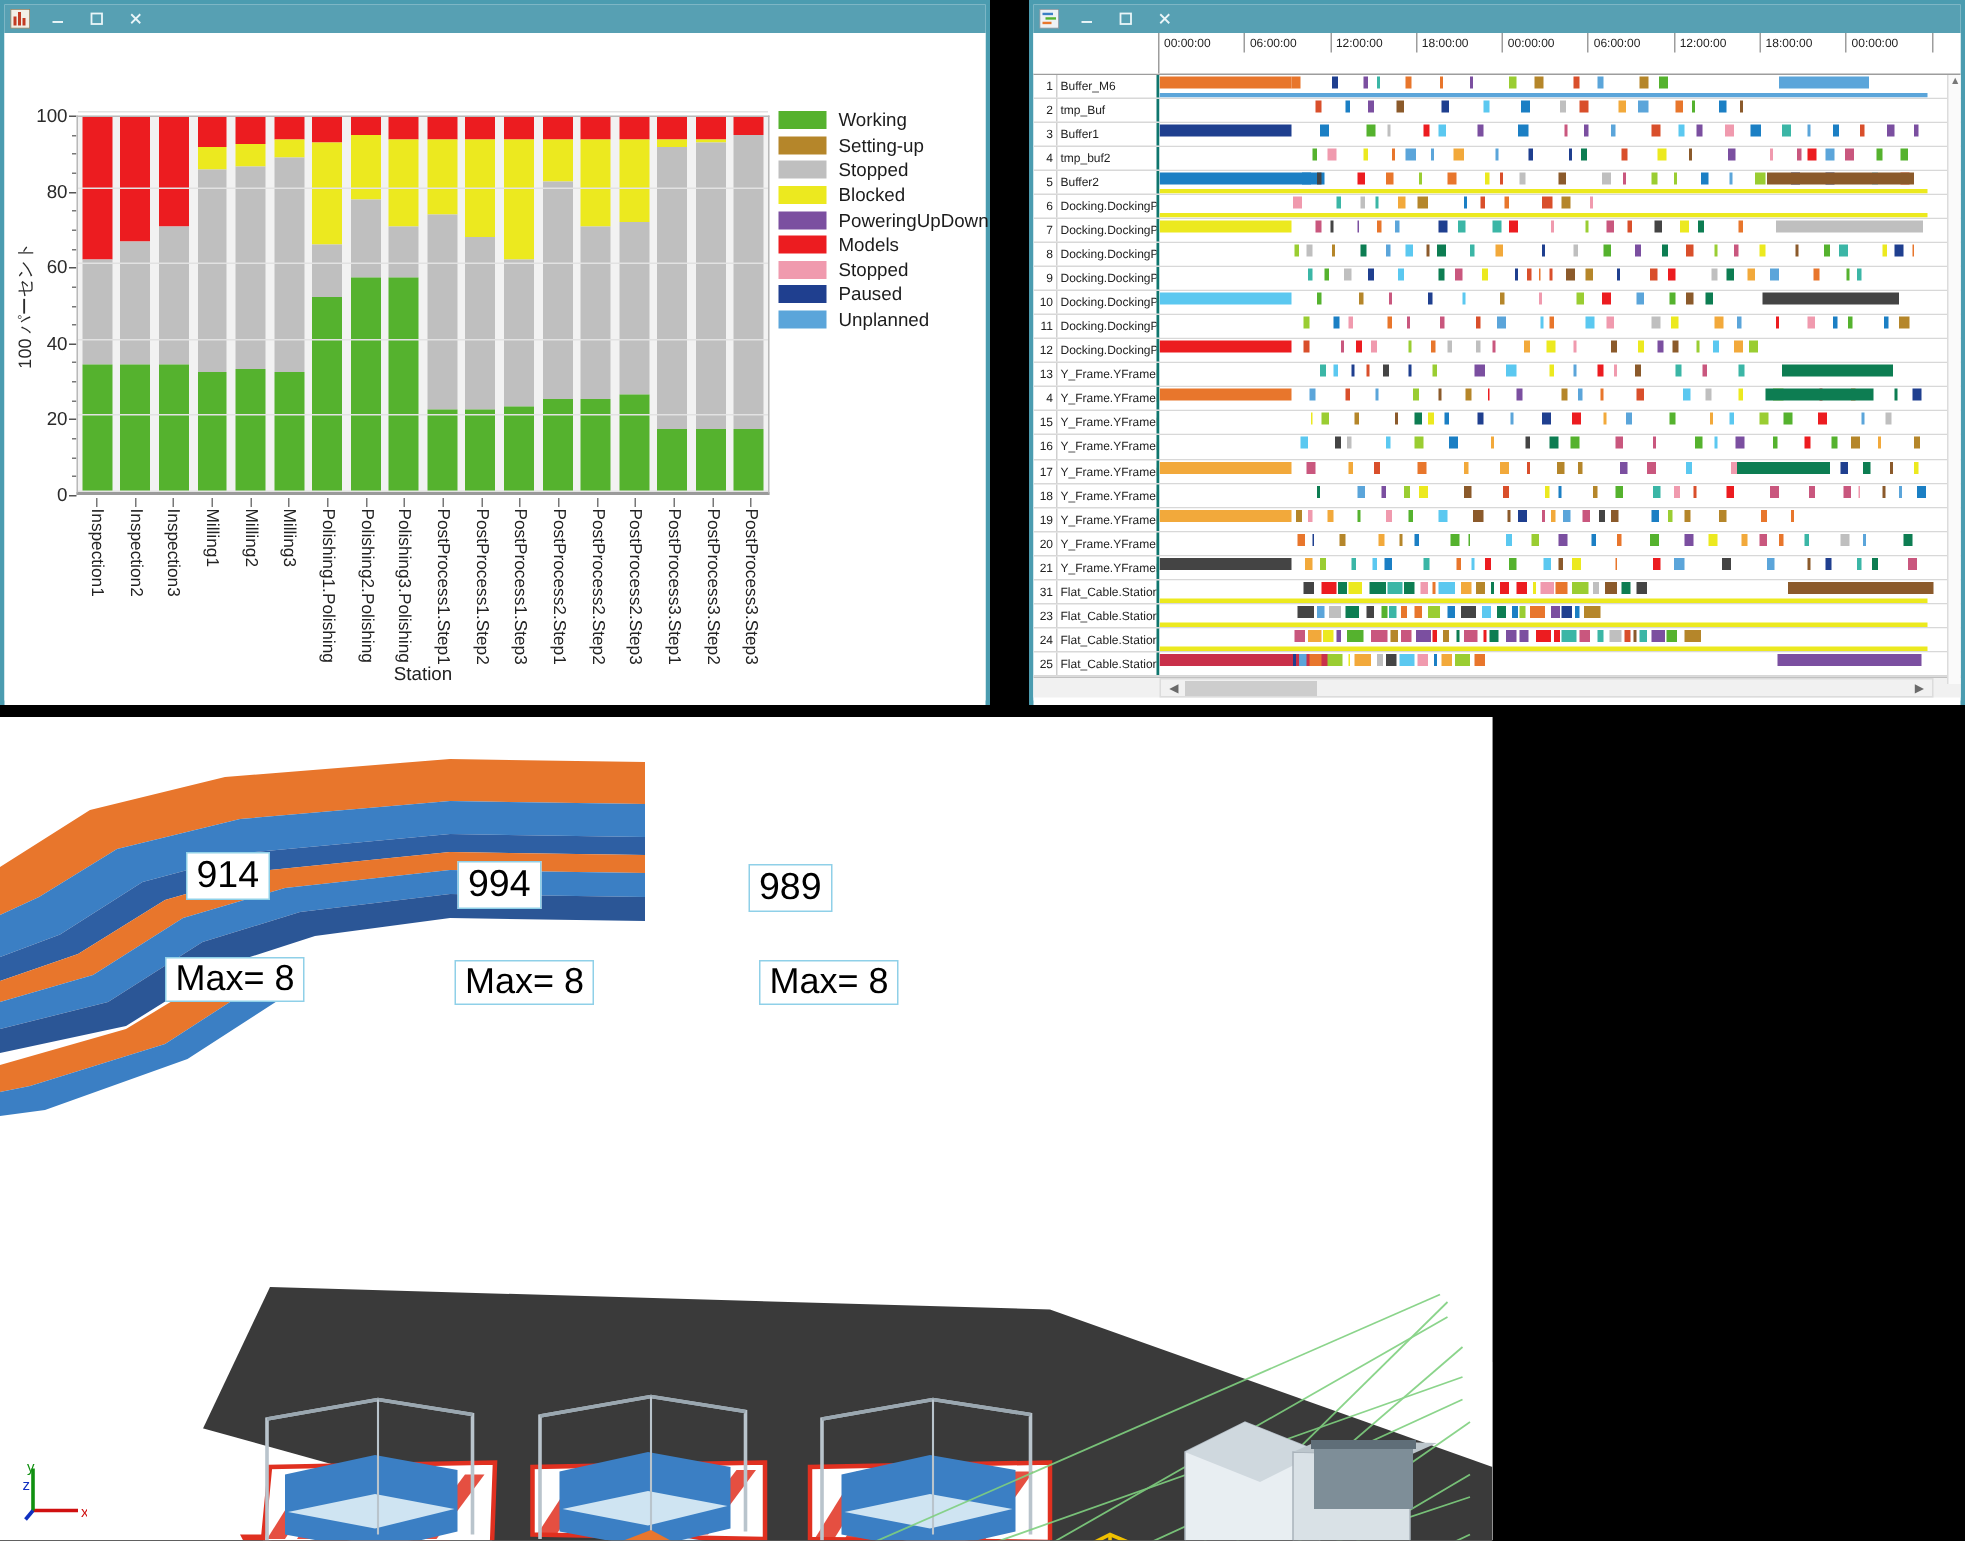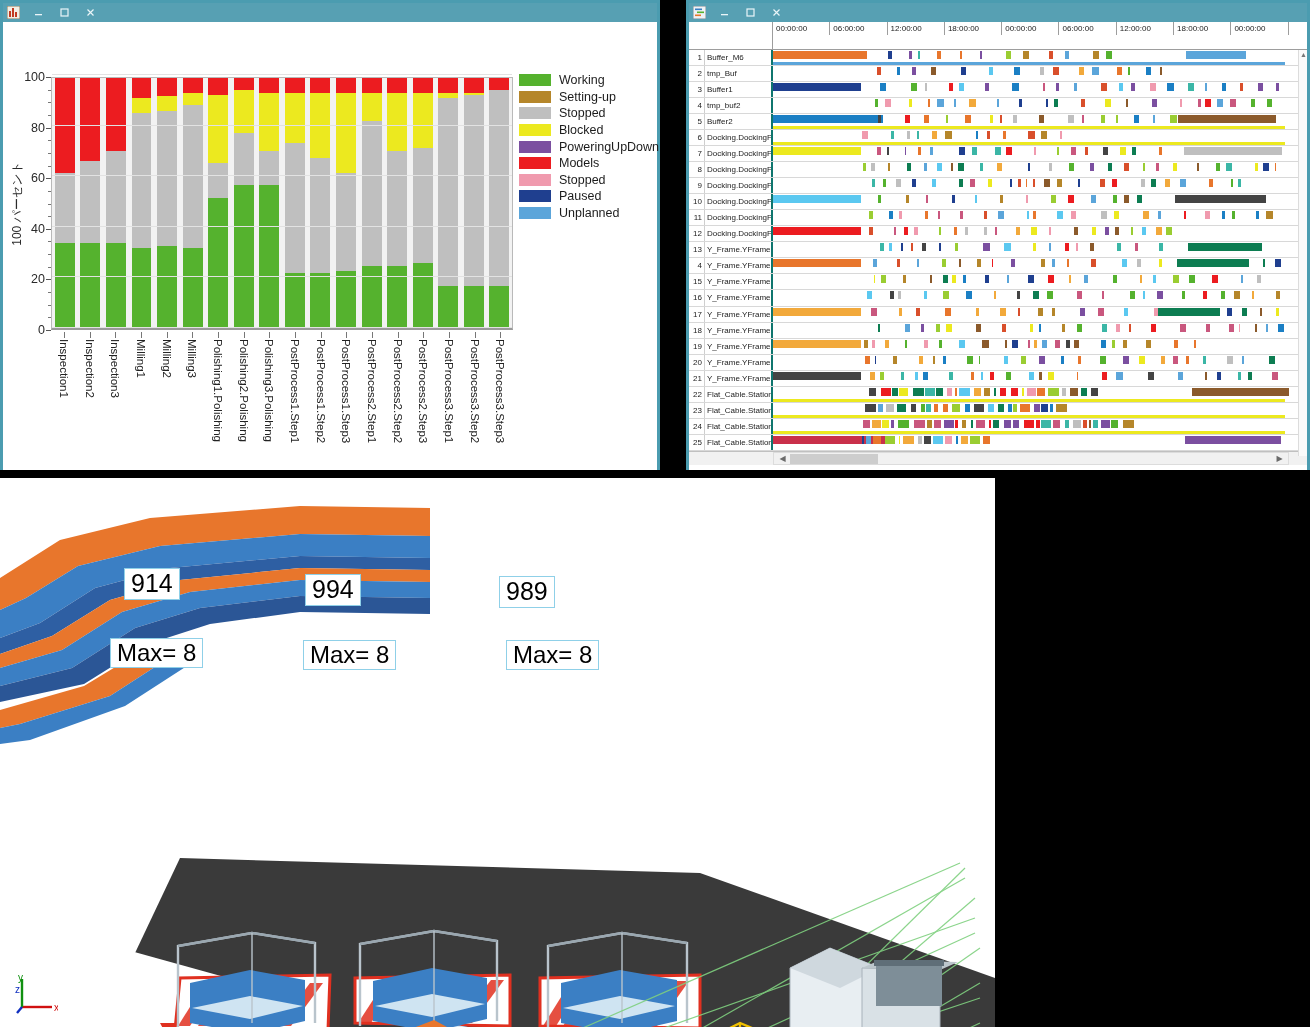--- a/index.html
+++ b/index.html
@@ -410,20 +410,21 @@
             <div class="xcell">
               <div class="xtickmark"></div>
               <div class="xlab">PostProcess3.Step2</div>
             </div>
             <div class="xcell">
               <div class="xtickmark"></div>
               <div class="xlab">PostProcess3.Step3</div>
             </div>
           </div>
       </div>
+      <div class="xtitle">Station</div>
 
       <div class="legend">
           <div class="leg-item">
             <span class="leg-sw" style="background: rgb(85, 178, 46);"></span>
             <span class="leg-tx">Working</span>
           </div>
           <div class="leg-item">
             <span class="leg-sw" style="background: rgb(181, 134, 42);"></span>
             <span class="leg-tx">Setting-up</span>
           </div>
@@ -1060,21 +1061,21 @@
               <div class="g-seg" style="left: 374.985px; width: 6.29911px; background: rgb(68, 68, 68);"></div>
               <div class="g-seg" style="left: 405.236px; width: 5.21315px; background: rgb(91, 165, 218);"></div>
               <div class="g-seg" style="left: 431.749px; width: 1.7699px; background: rgb(139, 90, 43);"></div>
               <div class="g-seg" style="left: 443.516px; width: 4.55029px; background: rgb(31, 63, 143);"></div>
               <div class="g-seg" style="left: 464.619px; width: 2.89909px; background: rgb(59, 182, 166);"></div>
               <div class="g-seg" style="left: 474.732px; width: 4.33766px; background: rgb(13, 125, 82);"></div>
               <div class="g-seg" style="left: 498.701px; width: 6.189px; background: rgb(201, 87, 126);"></div>
             </div>
           </div>
           <div class="g-row">
-            <div class="g-num">22</div>
+            <div class="g-num">31</div>
             <div class="g-name">Flat_Cable.Station</div>
             <div class="g-track">
               <div class="g-seg" style="left: 95.5541px; width: 7.69084px; background: rgb(68, 68, 68);"></div>
               <div class="g-seg" style="left: 108.103px; width: 9.52871px; background: rgb(236, 28, 32);"></div>
               <div class="g-seg" style="left: 119.384px; width: 5.43978px; background: rgb(13, 125, 82);"></div>
               <div class="g-seg" style="left: 126.005px; width: 9.11052px; background: rgb(236, 233, 31);"></div>
               <div class="g-seg" style="left: 139.989px; width: 11.0703px; background: rgb(13, 125, 82);"></div>
               <div class="g-seg" style="left: 152.333px; width: 9.61231px; background: rgb(59, 182, 166);"></div>
               <div class="g-seg" style="left: 163.336px; width: 6.88142px; background: rgb(13, 125, 82);"></div>
               <div class="g-seg" style="left: 173.547px; width: 5.21353px; background: rgb(240, 154, 174);"></div>

